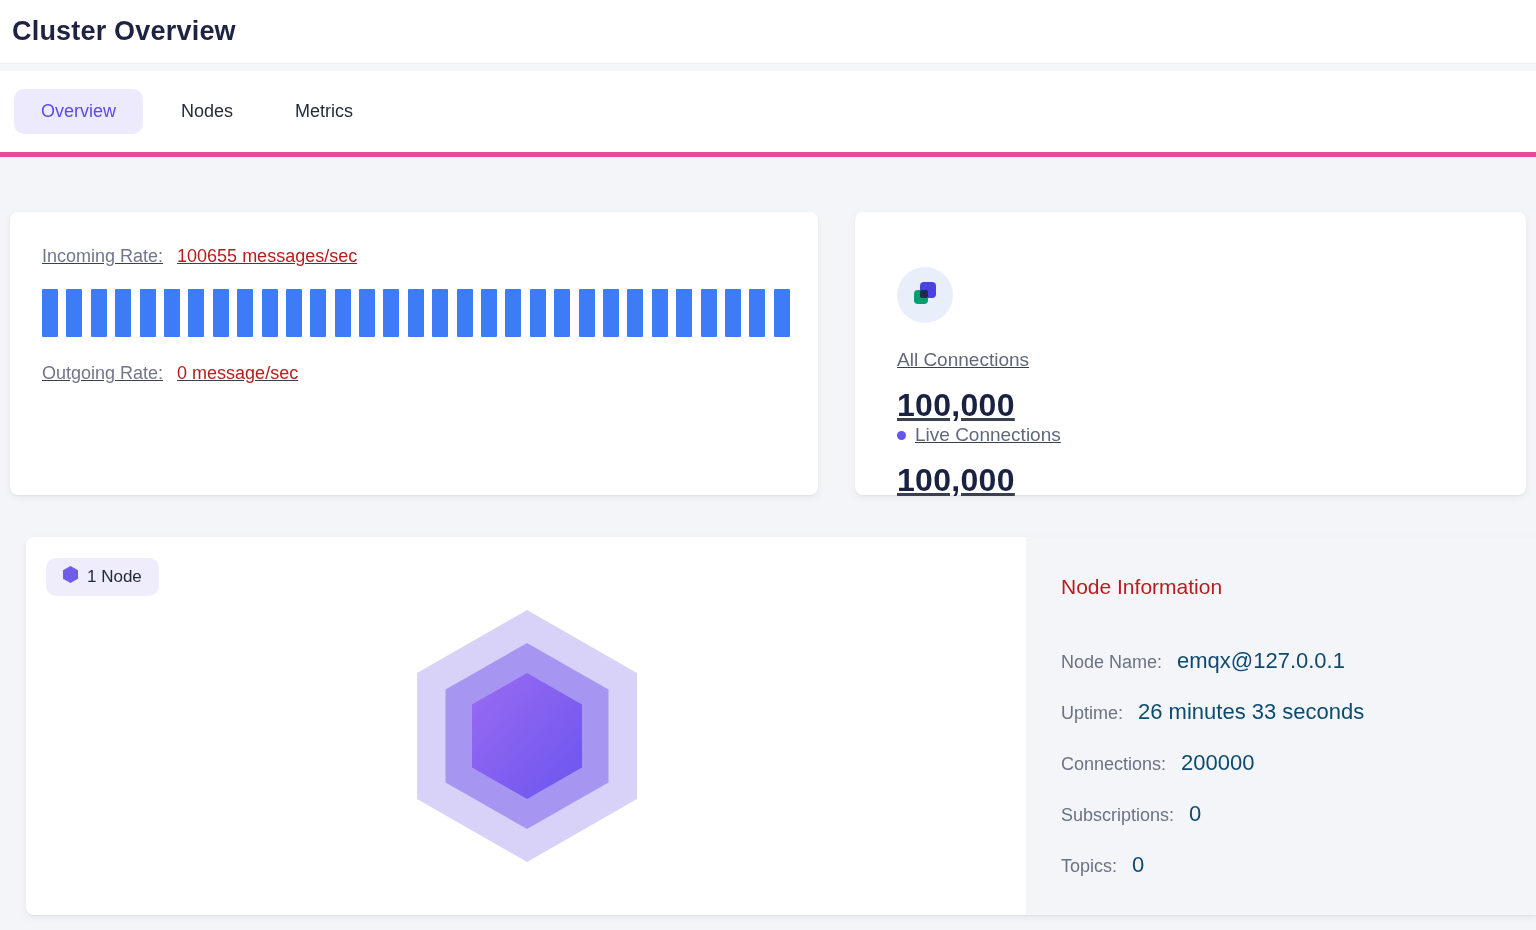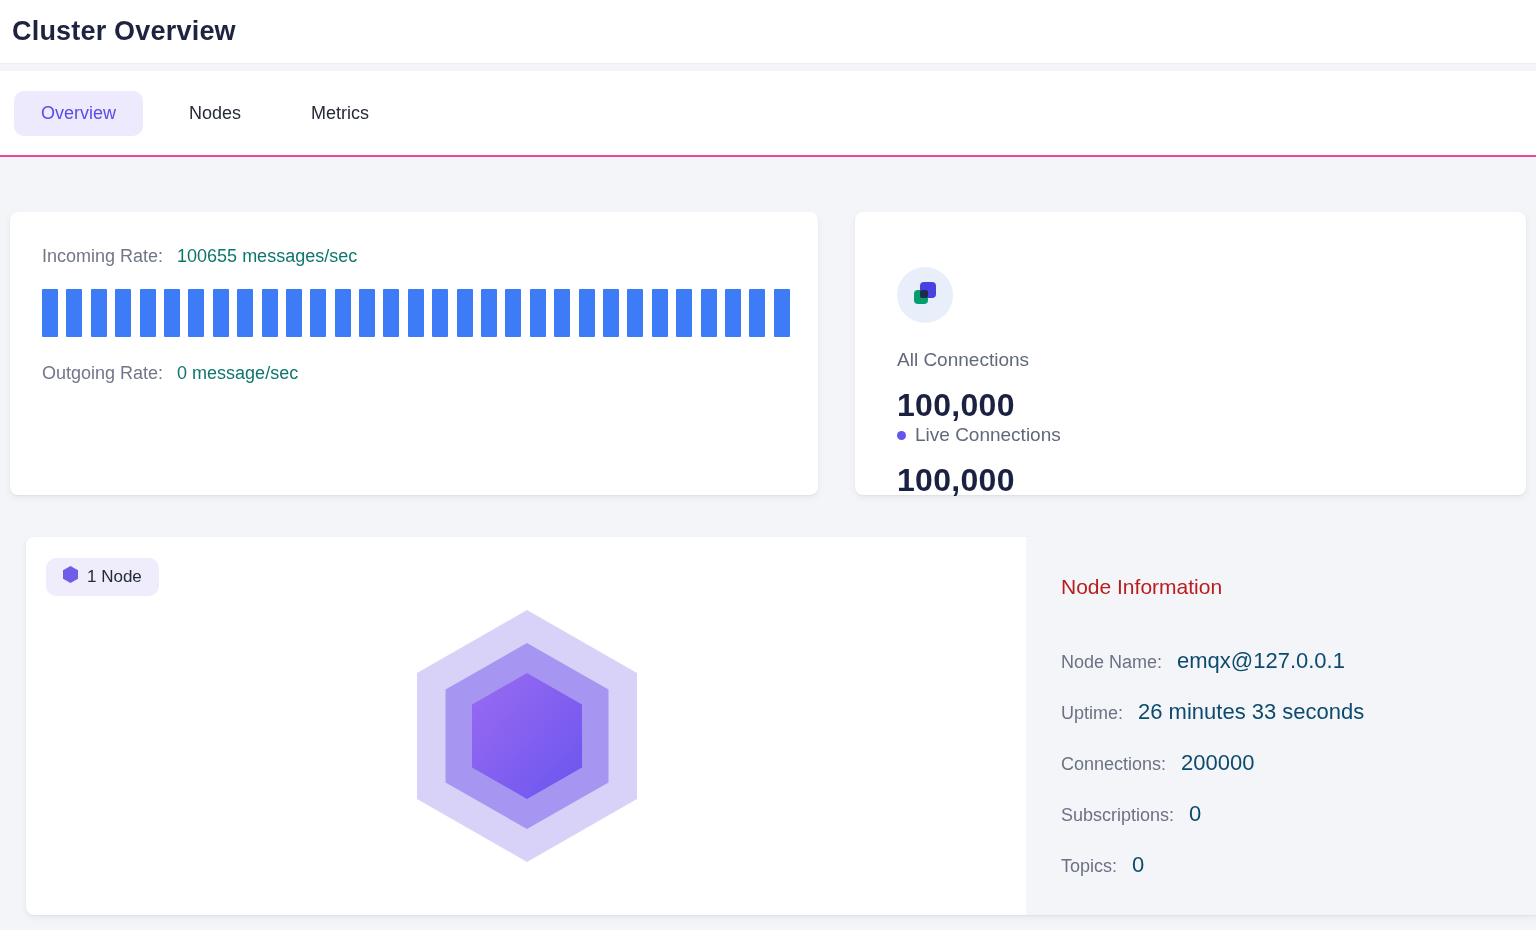--- a/index.html
+++ b/index.html
@@ -14,41 +14,42 @@
   
   .topbar {
     position:absolute; left:0; top:0; width:1536px; height:64px;
     background:#ffffff; border-bottom:1px solid #eceef3;
     display:flex; align-items:center; padding-left:12px;
   }
   .page-title { font-size:27px; font-weight:700; color:#1d2340; letter-spacing:.2px; }
 
   .tabbar {
     position:absolute; left:0; top:71px; width:1536px; height:86px;
-    background:#ffffff; border-bottom:2px solid #ec4899;
-    display:flex; align-items:center; padding-left:14px; gap:22px;
+    background:#ffffff; border-bottom:5px solid #ec4899;
+    display:flex; align-items:center; padding-left:14px; gap:14px;
   }
   .tab {
     font-size:18px; color:#262b38; padding:12px 24px; border-radius:10px;
     cursor:pointer; white-space:nowrap;
   }
   .tab.active { background:#eceafc; color:#5b4be8; padding:12px 27px; }
 
   
   .card {
     position:absolute; background:#ffffff; border-radius:8px;
     box-shadow:0 1px 2px rgba(16,24,40,.05), 0 3px 8px rgba(16,24,40,.05);
+    text-decoration:underline;
   }
   .card-rates { left:10px; top:212px; width:808px; height:283px; padding:34px 28px 0 32px; }
   .card-conn  { left:855px; top:212px; width:671px; height:283px; padding:55px 0 0 42px; }
   .card-cluster { left:26px; top:537px; width:1516px; height:378px; overflow:hidden; }
 
   .kv-row { display:flex; align-items:baseline; }
   .kv-label { font-size:18px; color:#717689; }
-  .kv-value { font-size:18px; color:#0f766e; margin-left:14px; }
+  .kv-value { font-size:18px; color:#b91c1c; margin-left:14px; }
 
   .bars {
     margin-top:22px; height:48px; width:748px;
     display:flex; justify-content:space-between; align-items:stretch;
   }
   .bar { width:16px; height:48px; border-radius:1px; }
   .outgoing { margin-top:26px; }
 
   
   .conn-icon-circle {

